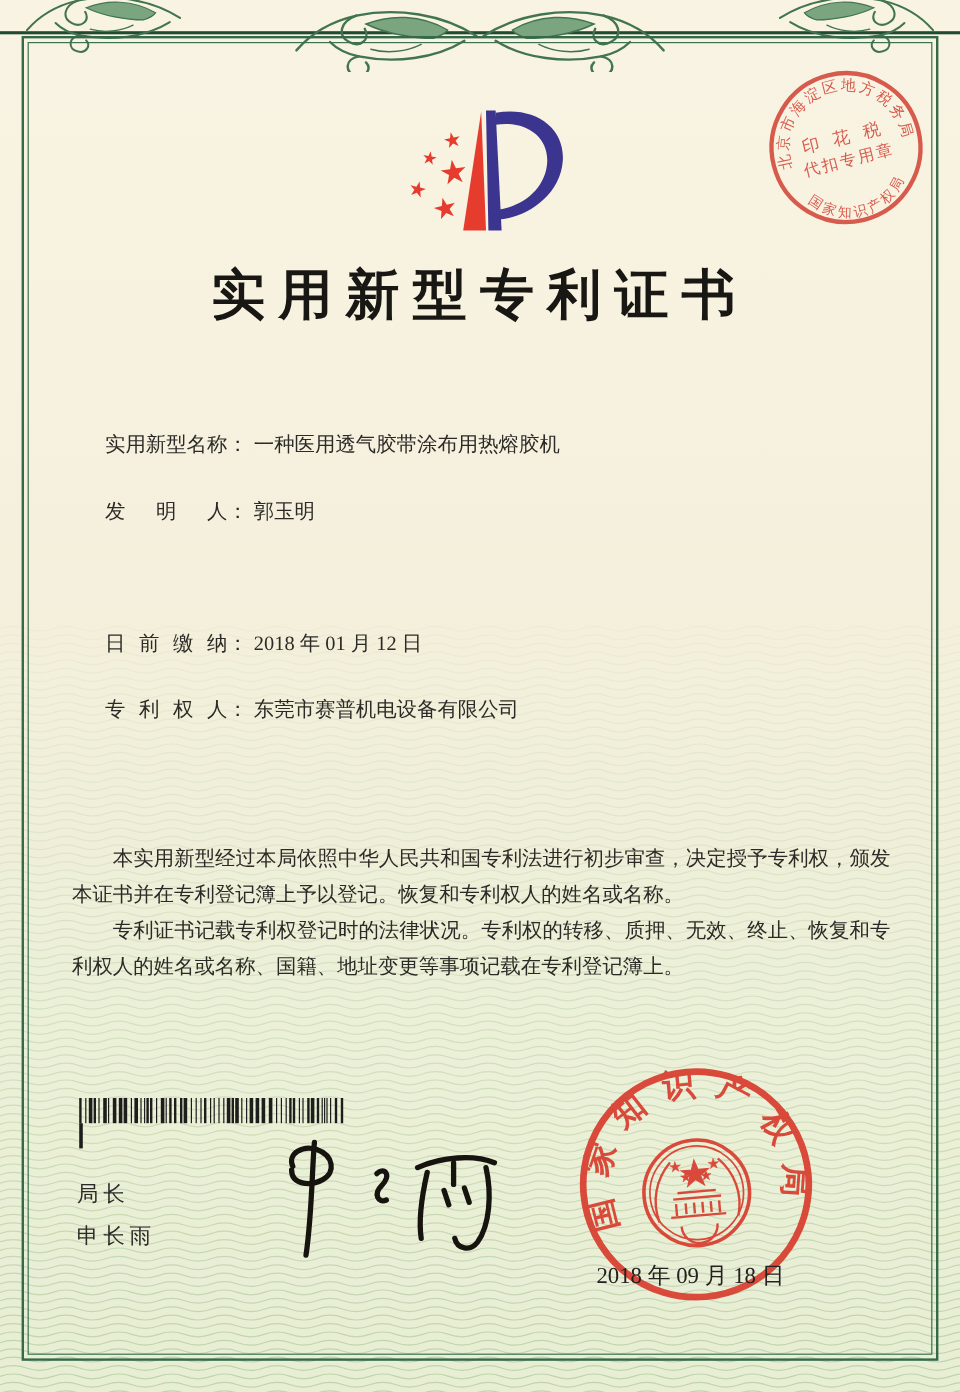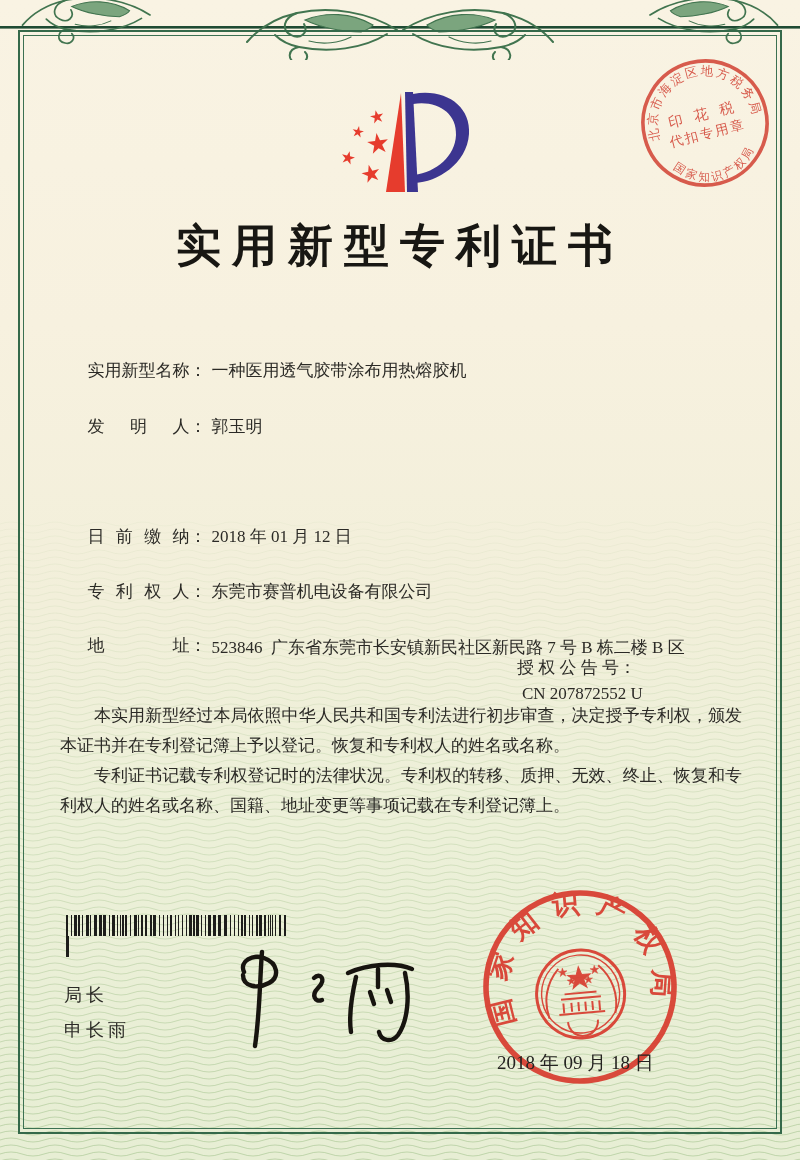--- a/index.html
+++ b/index.html
@@ -196,25 +196,21 @@
     </div>
     <div class="row" style="top:388px">
       <span class="flabel">发明人</span><span class="fcolon">：</span><span class="fvalue">郭玉明</span>
     </div>
     <div class="row" style="top:498px">
       <span class="flabel">日前缴纳</span><span class="fcolon">：</span><span class="fvalue">2018 年 01 月 12 日</span>
     </div>
     <div class="row" style="top:553px">
       <span class="flabel">专利权人</span><span class="fcolon">：</span><span class="fvalue">东莞市赛普机电设备有限公司</span>
     </div>
-    <div class="row" style="top:607px">
-      <span class="flabel">地址</span><span class="fcolon">：</span><span class="fvalue addr-value">523846  广东省东莞市长安镇新民社区新民路 7 号 B 栋二楼 B 区</span>
-    </div>
     <div class="row" style="top:655px;right:62px">
-      <span class="gazette-right"><span class="flabel">授权公告号</span><span class="fcolon">：</span><span class="fvalue">CN 207872552 U</span></span>
     </div>
 
     <div class="body-text">
       <p>本实用新型经过本局依照中华人民共和国专利法进行初步审查，决定授予专利权，颁发本证书并在专利登记簿上予以登记。恢复和专利权人的姓名或名称。</p>
       <p>专利证书记载专利权登记时的法律状况。专利权的转移、质押、无效、终止、恢复和专利权人的姓名或名称、国籍、地址变更等事项记载在专利登记簿上。</p>
     </div>
 
     <div class="barcode"><span style="width: 2px; background: rgb(29, 29, 27);"></span><span style="width: 3px; background: transparent;"></span><span style="width: 1px; background: rgb(29, 29, 27);"></span><span style="width: 2px; background: transparent;"></span><span style="width: 3px; background: rgb(29, 29, 27);"></span><span style="width: 1px; background: transparent;"></span><span style="width: 2px; background: rgb(29, 29, 27);"></span><span style="width: 2px; background: transparent;"></span><span style="width: 1px; background: rgb(29, 29, 27);"></span><span style="width: 3px; background: transparent;"></span><span style="width: 3px; background: rgb(29, 29, 27);"></span><span style="width: 1px; background: transparent;"></span><span style="width: 1px; background: rgb(29, 29, 27);"></span><span style="width: 3px; background: transparent;"></span><span style="width: 3px; background: rgb(29, 29, 27);"></span><span style="width: 2px; background: transparent;"></span><span style="width: 3px; background: rgb(29, 29, 27);"></span><span style="width: 1px; background: transparent;"></span><span style="width: 3px; background: rgb(29, 29, 27);"></span><span style="width: 3px; background: transparent;"></span><span style="width: 1px; background: rgb(29, 29, 27);"></span><span style="width: 2px; background: transparent;"></span><span style="width: 3px; background: rgb(29, 29, 27);"></span><span style="width: 2px; background: transparent;"></span><span style="width: 1px; background: rgb(29, 29, 27);"></span><span style="width: 2px; background: transparent;"></span><span style="width: 1px; background: rgb(29, 29, 27);"></span><span style="width: 1px; background: transparent;"></span><span style="width: 2px; background: rgb(29, 29, 27);"></span><span style="width: 1px; background: transparent;"></span><span style="width: 2px; background: rgb(29, 29, 27);"></span><span style="width: 3px; background: transparent;"></span><span style="width: 1px; background: rgb(29, 29, 27);"></span><span style="width: 3px; background: transparent;"></span><span style="width: 3px; background: rgb(29, 29, 27);"></span><span style="width: 1px; background: transparent;"></span><span style="width: 1px; background: rgb(29, 29, 27);"></span><span style="width: 2px; background: transparent;"></span><span style="width: 2px; background: rgb(29, 29, 27);"></span><span style="width: 2px; background: transparent;"></span><span style="width: 2px; background: rgb(29, 29, 27);"></span><span style="width: 3px; background: transparent;"></span><span style="width: 2px; background: rgb(29, 29, 27);"></span><span style="width: 1px; background: transparent;"></span><span style="width: 3px; background: rgb(29, 29, 27);"></span><span style="width: 3px; background: transparent;"></span><span style="width: 1px; background: rgb(29, 29, 27);"></span><span style="width: 3px; background: transparent;"></span><span style="width: 1px; background: rgb(29, 29, 27);"></span><span style="width: 3px; background: transparent;"></span><span style="width: 1px; background: rgb(29, 29, 27);"></span><span style="width: 2px; background: transparent;"></span><span style="width: 2px; background: rgb(29, 29, 27);"></span><span style="width: 3px; background: transparent;"></span><span style="width: 1px; background: rgb(29, 29, 27);"></span><span style="width: 2px; background: transparent;"></span><span style="width: 1px; background: rgb(29, 29, 27);"></span><span style="width: 3px; background: transparent;"></span><span style="width: 1px; background: rgb(29, 29, 27);"></span><span style="width: 3px; background: transparent;"></span><span style="width: 1px; background: rgb(29, 29, 27);"></span><span style="width: 2px; background: transparent;"></span><span style="width: 3px; background: rgb(29, 29, 27);"></span><span style="width: 1px; background: transparent;"></span><span style="width: 2px; background: rgb(29, 29, 27);"></span><span style="width: 1px; background: transparent;"></span><span style="width: 3px; background: rgb(29, 29, 27);"></span><span style="width: 2px; background: transparent;"></span><span style="width: 1px; background: rgb(29, 29, 27);"></span><span style="width: 3px; background: transparent;"></span><span style="width: 1px; background: rgb(29, 29, 27);"></span><span style="width: 2px; background: transparent;"></span><span style="width: 3px; background: rgb(29, 29, 27);"></span><span style="width: 2px; background: transparent;"></span><span style="width: 3px; background: rgb(29, 29, 27);"></span><span style="width: 2px; background: transparent;"></span><span style="width: 3px; background: rgb(29, 29, 27);"></span><span style="width: 3px; background: transparent;"></span><span style="width: 3px; background: rgb(29, 29, 27);"></span><span style="width: 3px; background: transparent;"></span><span style="width: 1px; background: rgb(29, 29, 27);"></span><span style="width: 3px; background: transparent;"></span><span style="width: 1px; background: rgb(29, 29, 27);"></span><span style="width: 3px; background: transparent;"></span><span style="width: 1px; background: rgb(29, 29, 27);"></span><span style="width: 2px; background: transparent;"></span><span style="width: 2px; background: rgb(29, 29, 27);"></span><span style="width: 1px; background: transparent;"></span><span style="width: 2px; background: rgb(29, 29, 27);"></span><span style="width: 3px; background: transparent;"></span><span style="width: 1px; background: rgb(29, 29, 27);"></span><span style="width: 2px; background: transparent;"></span><span style="width: 1px; background: rgb(29, 29, 27);"></span><span style="width: 3px; background: transparent;"></span><span style="width: 2px; background: rgb(29, 29, 27);"></span><span style="width: 1px; background: transparent;"></span><span style="width: 3px; background: rgb(29, 29, 27);"></span><span style="width: 2px; background: transparent;"></span><span style="width: 2px; background: rgb(29, 29, 27);"></span><span style="width: 2px; background: transparent;"></span><span style="width: 1px; background: rgb(29, 29, 27);"></span><span style="width: 1px; background: transparent;"></span><span style="width: 1px; background: rgb(29, 29, 27);"></span><span style="width: 1px; background: transparent;"></span><span style="width: 1px; background: rgb(29, 29, 27);"></span><span style="width: 2px; background: transparent;"></span><span style="width: 1px; background: rgb(29, 29, 27);"></span><span style="width: 3px; background: transparent;"></span><span style="width: 2px; background: rgb(29, 29, 27);"></span><span style="width: 3px; background: transparent;"></span><span style="width: 2px; background: rgb(29, 29, 27);"></span><span style="width: 2px; background: transparent;"></span><span style="width: 3px; background: rgb(29, 29, 27);"></span></div>
 
     <div class="signer-title">局长</div>

